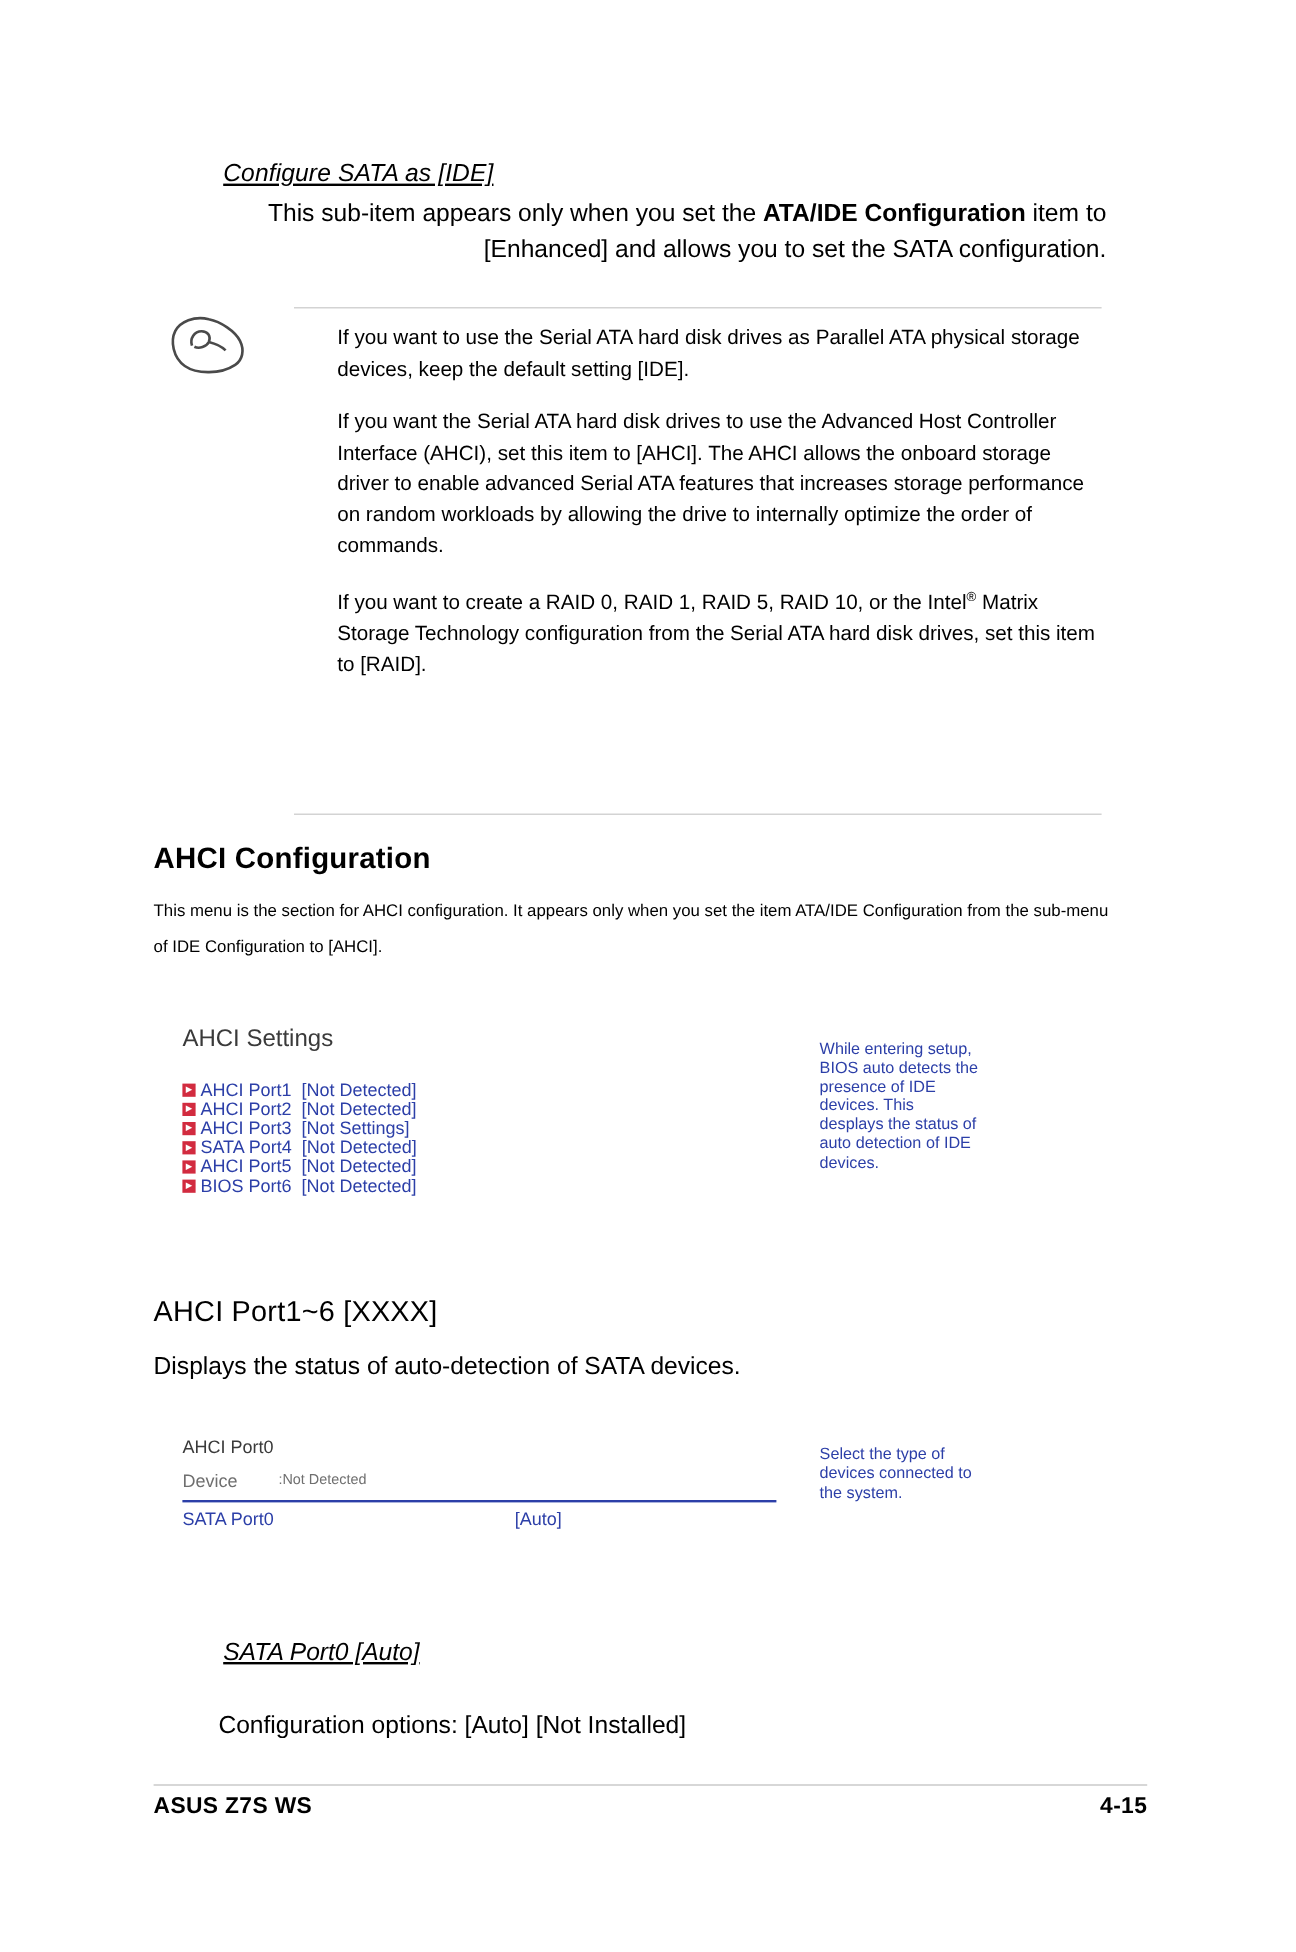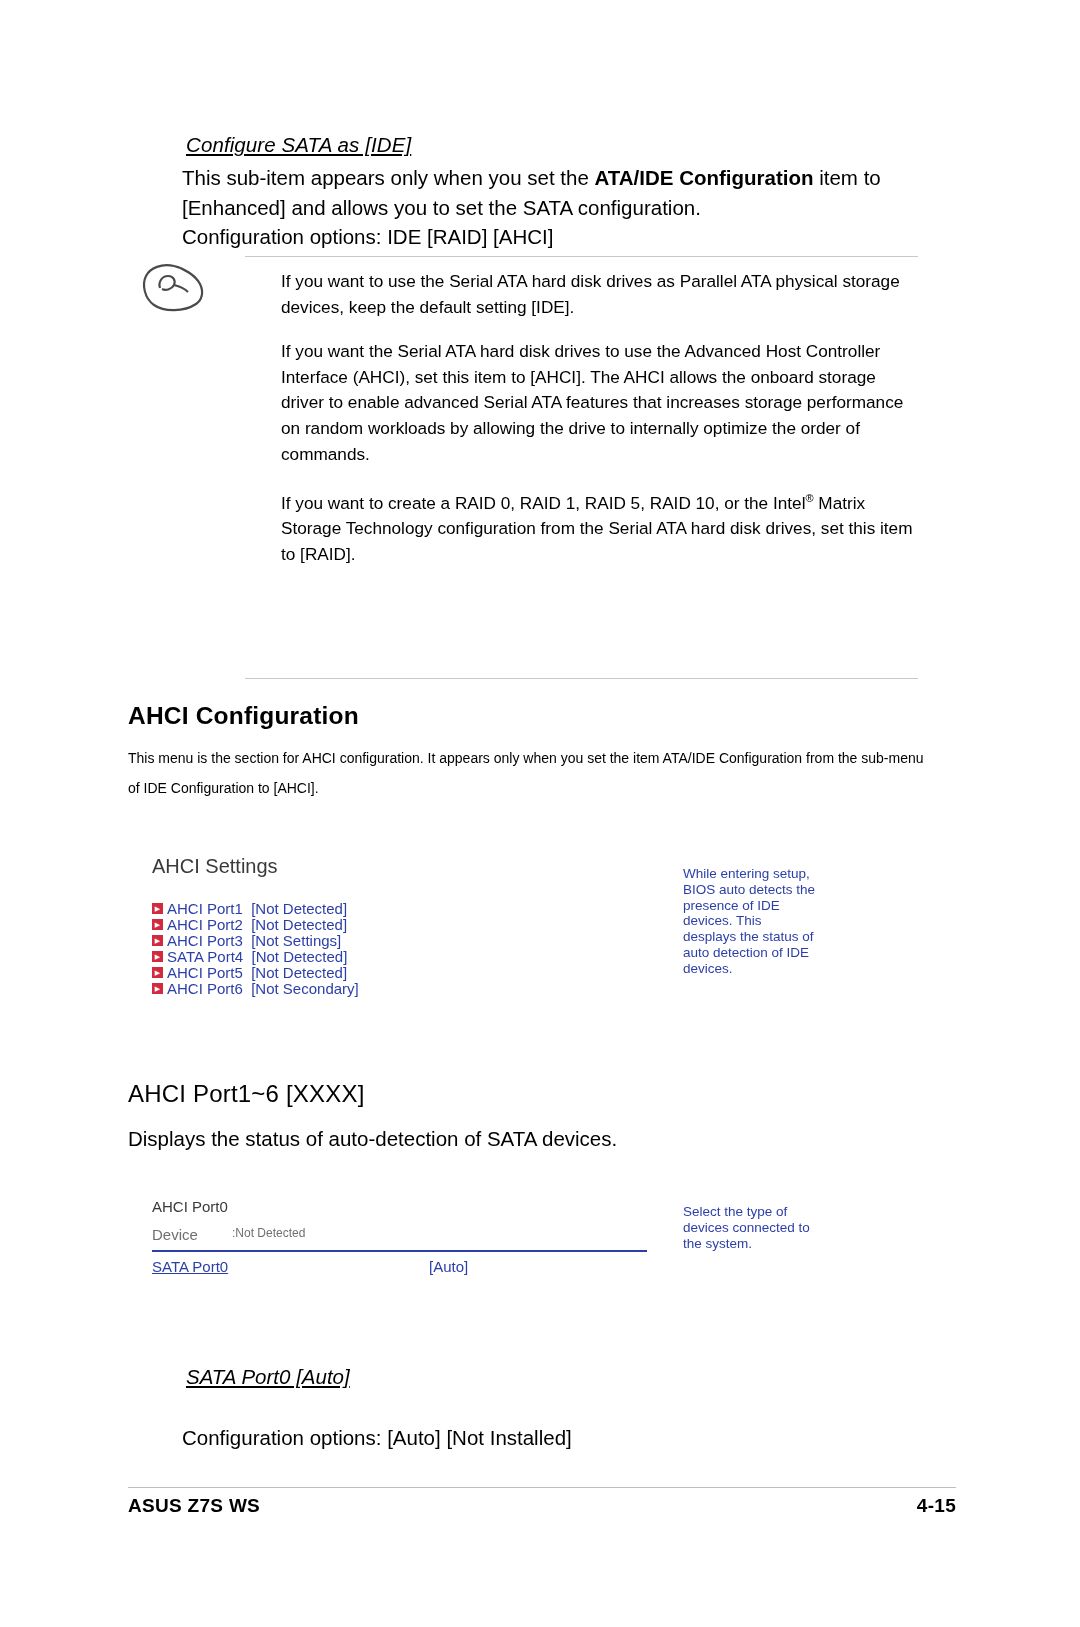--- a/index.html
+++ b/index.html
@@ -31,20 +31,21 @@
     text-decoration: underline;
     letter-spacing: 0.1px;
   }
   .para1 {
     position: absolute;
     left: 182px;
     top: 163px;
     width: 740px;
     font-size: 20.5px;
     line-height: 29.5px;
+    text-align: right;
   }
   .para1 b { font-weight: bold; }
 
   
   .noterule {
     position: absolute;
     left: 245px;
     width: 673px;
     height: 1px;
     background: #c9c9c9;
@@ -191,21 +192,20 @@
     top: 52px;
     width: 495px;
     height: 2px;
     background: #2c3fa8;
   }
   .b2-sata {
     position: absolute;
     left: 0; top: 60px;
     color: #2c3fa8;
     font-size: 15px;
-    text-decoration: underline;
   }
   .b2-auto {
     position: absolute;
     left: 277px; top: 60px;
     color: #2c3fa8;
     font-size: 15px;
   }
 
   
   .subhead2 {
@@ -253,21 +253,20 @@
 </style>
 </head>
 <body>
 
 <div class="page">
 
   <div class="subhead">Configure SATA as [IDE]</div>
 
   <div class="para1">
     <span>This sub-item appears only when you set the </span><b>ATA/IDE Configuration</b><span> item to [Enhanced] and allows you to set the SATA configuration.</span><br>
-    <span>Configuration options: IDE [RAID] [AHCI]</span>
   </div>
 
   <div class="noterule top"></div>
   <div class="noterule bot"></div>
 
   <div class="note-icon">
     <svg width="66" height="56" viewBox="0 0 66 56">
       <path d="M6 18 C2 26, 4 40, 14 47 C24 54, 44 54, 56 46 C62 42, 64 34, 60 26 C56 18, 44 10, 34 8 C22 5, 10 10, 6 18 Z" fill="none" stroke="#4a4a4a" stroke-width="2.2"></path>
       <path d="M20 30 C18 24, 22 18, 28 18 C33 18, 36 22, 34 27 C32 31, 26 33, 22 31" fill="none" stroke="#4a4a4a" stroke-width="2.2"></path>
       <path d="M34 27 C38 28, 44 30, 48 34" fill="none" stroke="#4a4a4a" stroke-width="2.2"></path>
@@ -301,21 +300,21 @@
       <div class="bios-row">
         <span class="bios-bullet">▶</span>
         <span class="bios-item">SATA Port4  [Not Detected]</span>
       </div>
       <div class="bios-row">
         <span class="bios-bullet">▶</span>
         <span class="bios-item">AHCI Port5  [Not Detected]</span>
       </div>
       <div class="bios-row">
         <span class="bios-bullet">▶</span>
-        <span class="bios-item">AHCI Port6  [Not Secondary]</span>
+        <span class="bios-item">BIOS Port6  [Not Detected]</span>
       </div>
     </div>
     <div class="helptext" style="left:531px; top:11px;">While entering setup, BIOS auto detects the presence of IDE devices. This desplays the status of auto detection of IDE devices.</div>
   </div>
 
   <div class="h3">AHCI Port1~6 [XXXX]</div>
   <div class="para3">Displays the status of auto-detection of SATA devices.</div>
 
   <div class="bios2">
     <div class="b2-title">AHCI Port0</div>

